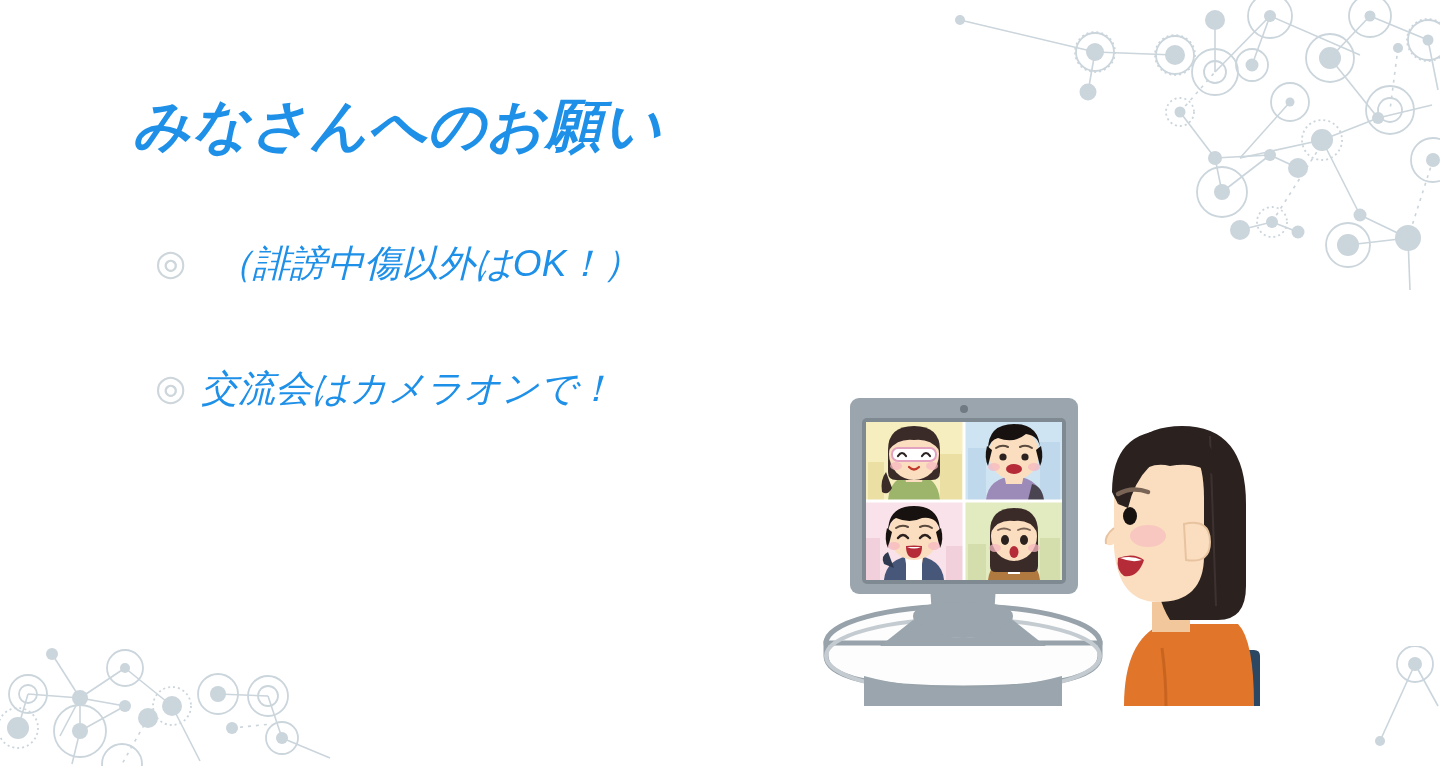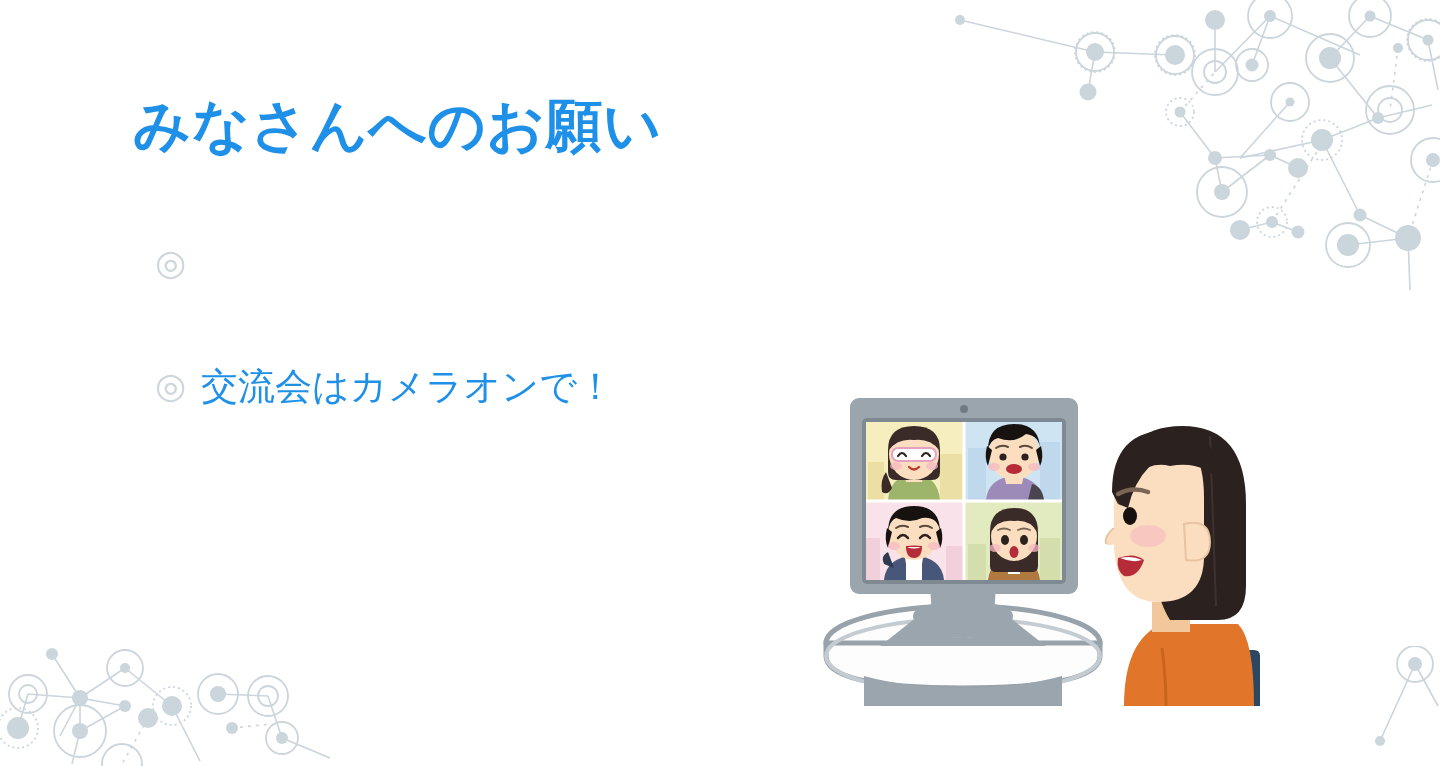--- a/index.html
+++ b/index.html
@@ -11,20 +11,21 @@
   body {
     font-family: "Liberation Sans", "DejaVu Sans", sans-serif;
   }
 
   .slide {
     position: relative;
     width: 1440px;
     height: 766px;
     background: #ffffff;
     overflow: hidden;
+    font-style: italic;
   }
 
   
   .net {
     position: absolute;
     pointer-events: none;
   }
   .net-topright {
     top: 0;
     right: 0;
@@ -265,20 +266,21 @@
     </g>
   </svg>
 
   <h1 class="title">みなさんへのお願い</h1>
 
   <div class="bullets">
 
     <div class="bullet-row">
       <span class="bullet-mark">◎</span>
       <span class="bullet-body">
+        <span class="line indent">（誹謗中傷以外はOK！）</span>
       </span>
     </div>
 
     <div class="bullet-row second">
       <span class="bullet-mark">◎</span>
       <span class="bullet-body">
         <span class="line">交流会はカメラオンで！</span>
       </span>
     </div>
 

